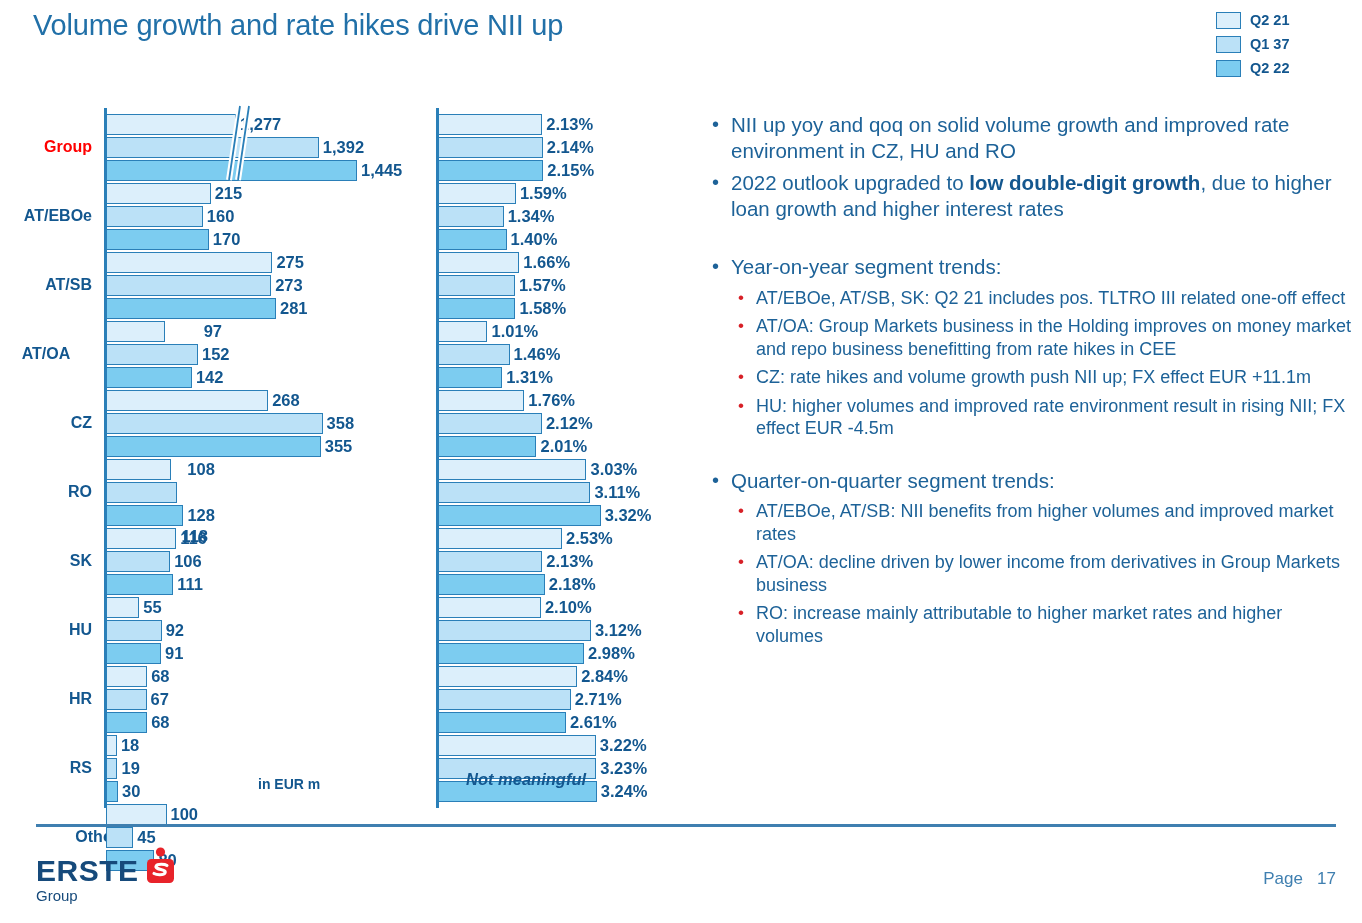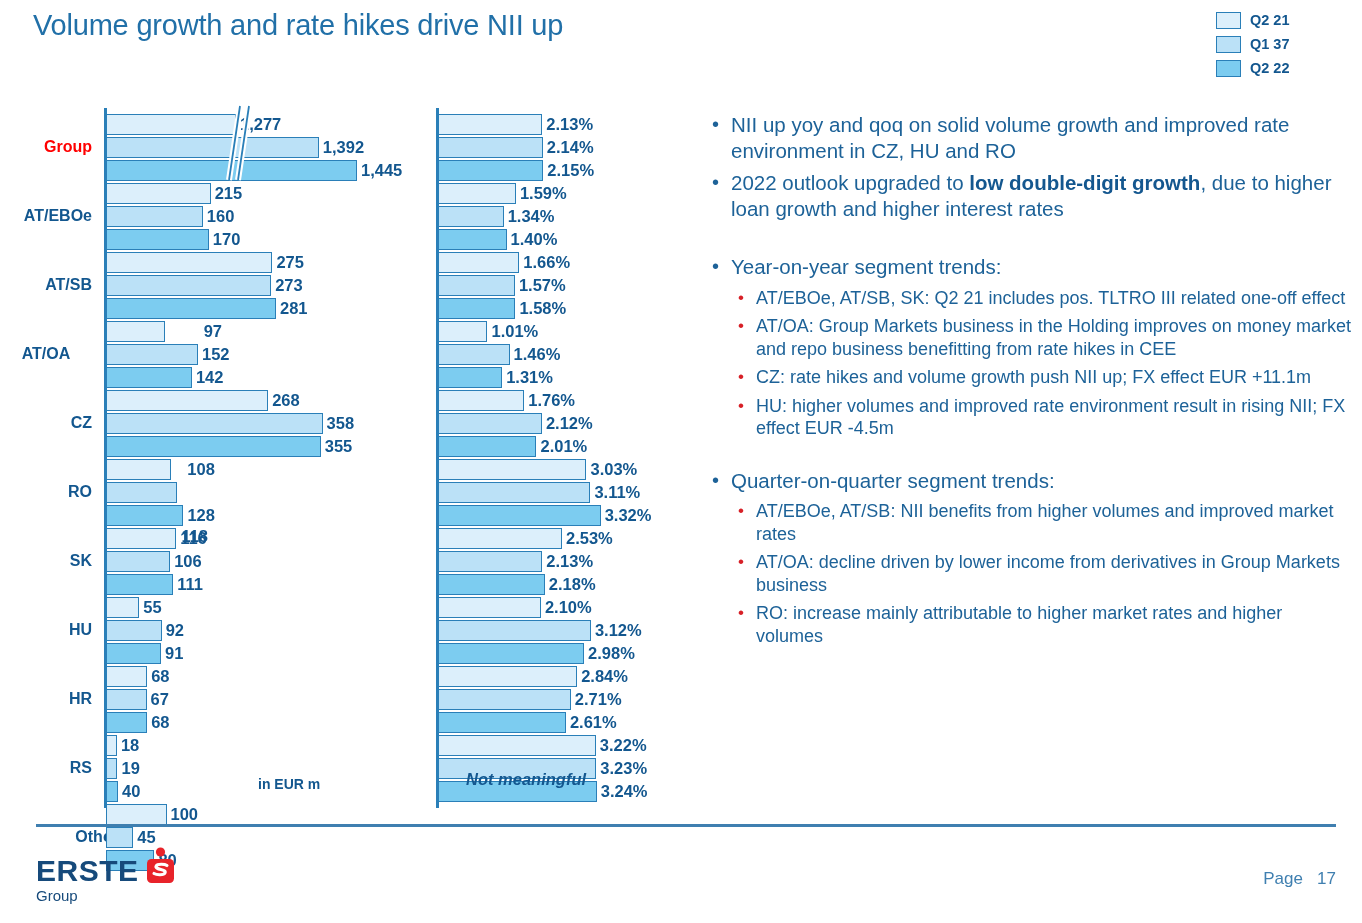--- a/index.html
+++ b/index.html
@@ -164,21 +164,21 @@
       <div class="bar-val" style="left: 151.14px; top: 558px;">68</div>
       <div class="bar s1" style="left: 106px; top: 581px; width: 40.535px;"></div>
       <div class="bar-val" style="left: 150.535px; top: 581px;">67</div>
       <div class="bar s2" style="left: 106px; top: 604px; width: 41.14px;"></div>
       <div class="bar-val" style="left: 151.14px; top: 604px;">68</div>
       <div class="bar s0" style="left: 106px; top: 627px; width: 10.89px;"></div>
       <div class="bar-val" style="left: 120.89px; top: 627px;">18</div>
       <div class="bar s1" style="left: 106px; top: 650px; width: 11.495px;"></div>
       <div class="bar-val" style="left: 121.495px; top: 650px;">19</div>
       <div class="bar s2" style="left: 106px; top: 673px; width: 12.1px;"></div>
-      <div class="bar-val" style="left: 122.1px; top: 673px;">40</div>
+      <div class="bar-val" style="left: 122.1px; top: 673px;">30</div>
       <div class="bar s0" style="left: 106px; top: 696px; width: 60.5px;"></div>
       <div class="bar-val" style="left: 170.5px; top: 696px;">100</div>
       <div class="bar s1" style="left: 106px; top: 719px; width: 27.225px;"></div>
       <div class="bar-val" style="left: 137.225px; top: 719px;">45</div>
       <div class="bar s2" style="left: 106px; top: 742px; width: 48.4px;"></div>
       <div class="bar-val" style="left: 158.4px; top: 742px;">80</div>
     </div>
   <div id="nim-bars">
       <div class="bar s0" style="left: 438px; top: 6px; width: 104.37px;"></div>
       <div class="bar-val" style="left: 546.37px; top: 6px;">2.13%</div>

